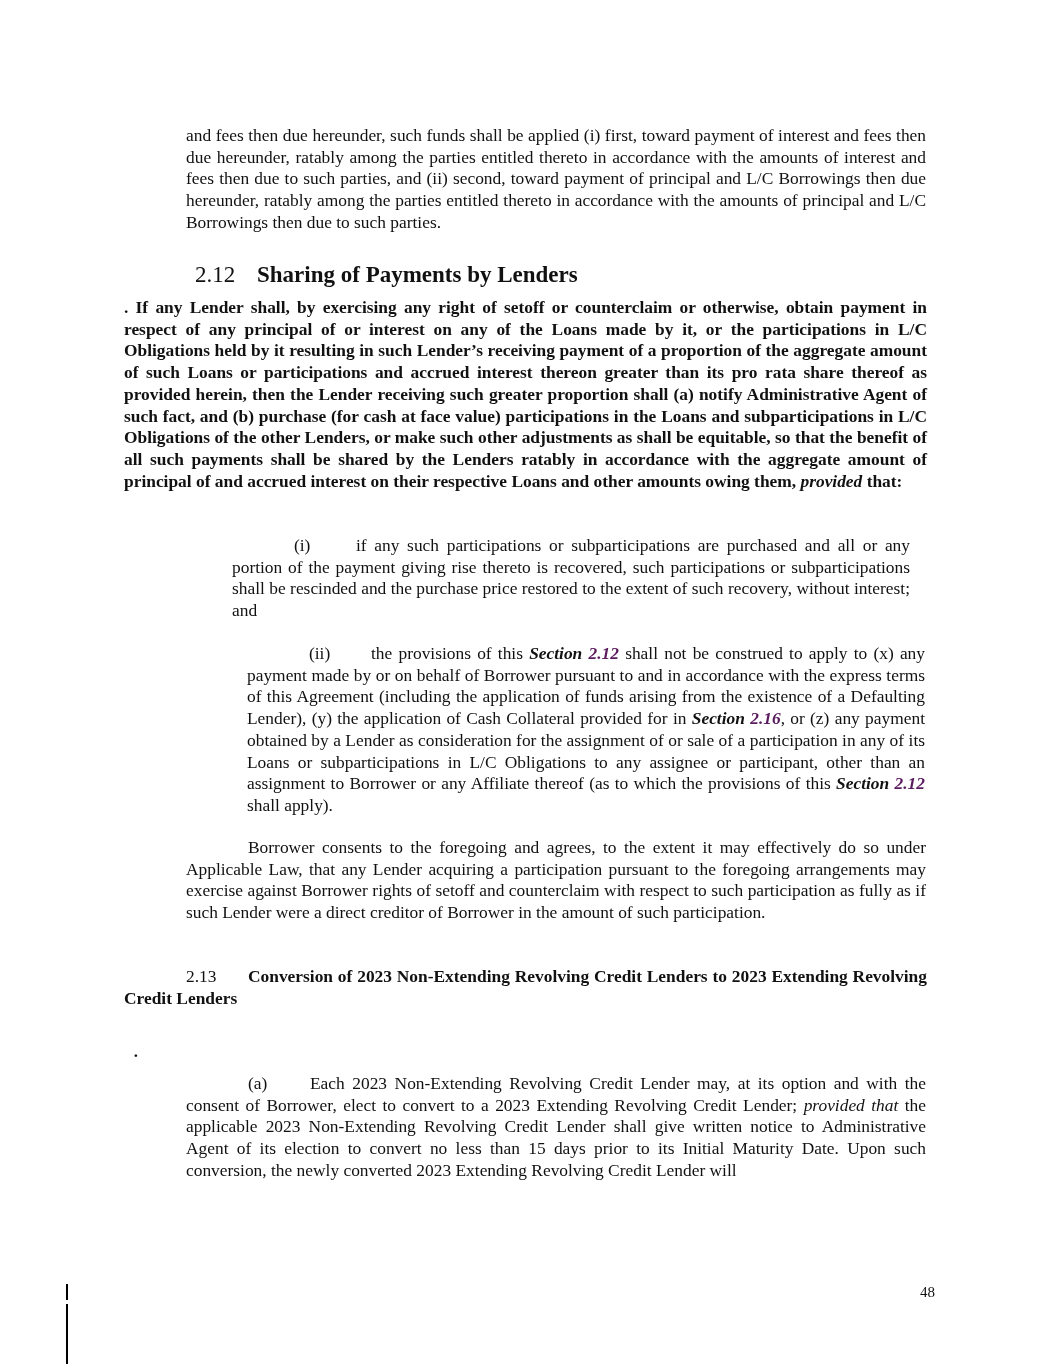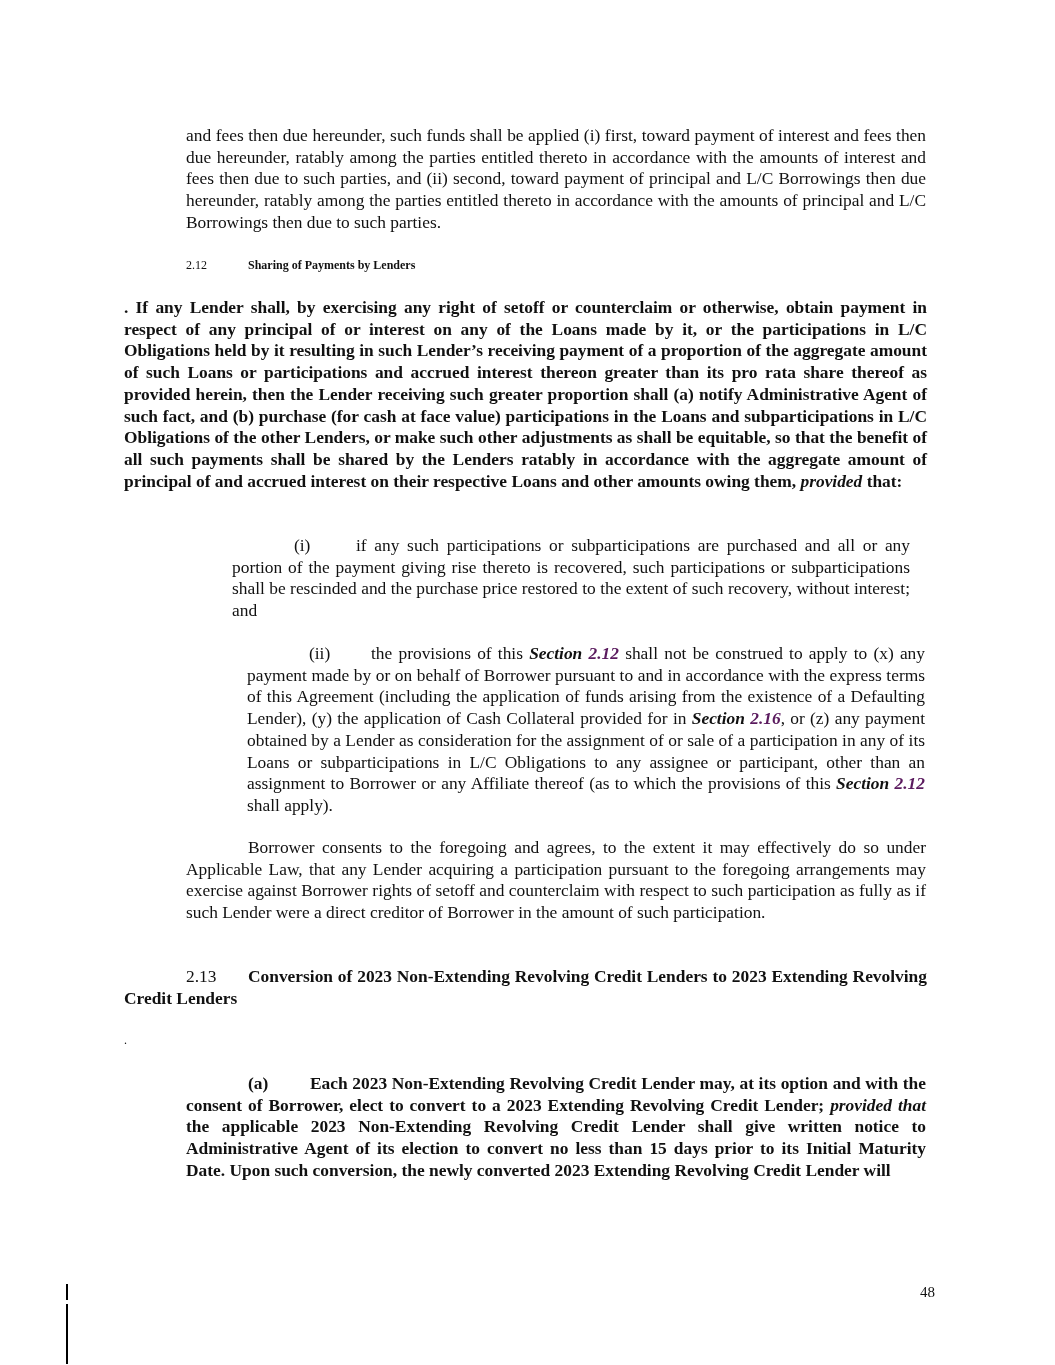--- a/index.html
+++ b/index.html
@@ -3,21 +3,21 @@
 <meta charset="utf-8">
 <style>
   html, body { margin: 0; padding: 0; background: #ffffff; }
   body { width: 1055px; height: 1365px; position: relative; overflow: hidden;
          font-family: "Liberation Serif", serif; font-size: 17.4px; color: #111; }
   .p { position: absolute; line-height: 21.7px; text-align: justify; margin: 0; }
   .p.lastline { text-align-last: left; }
   .ind-tab { display: inline-block; }
   .sec-ref { font-weight: bold; font-style: italic; }
   .sec-num { color: #5a1a5e; font-weight: bold; font-style: italic; }
-  .heading { position: absolute; font-size: 12px; line-height: 21.7px; margin: 0; }
+  .heading { position: absolute; font-size: 23px; line-height: 21.7px; margin: 9px; }
   .bold { font-weight: bold; }
   .footer-bar { position: absolute; left: 66px; width: 2px; background: #000; }
   .footer-code { position: absolute; left: 123px; font-size: 11.5px; line-height: 14.6px; }
   .del { color: #e0201b; text-decoration: line-through; }
   .ins { color: #1a1ad0; text-decoration: underline; }
   .pagenum { position: absolute; left: 920px; top: 1284px; font-size: 15px; }
 </style>
 </head>
 <body>
 
@@ -40,21 +40,21 @@
 </p>
 
 <p class="p lastline" style="left:186px; top:837px; width:740px; text-indent:62px;">Borrower consents to the foregoing and agrees, to the extent it may effectively do so under Applicable Law, that any Lender acquiring a participation pursuant to the foregoing arrangements may exercise against Borrower rights of setoff and counterclaim with respect to such participation as fully as if such Lender were a direct creditor of Borrower in the amount of such participation.</p>
 
 <p class="p lastline" style="left:124px; top:966px; width:803px; text-indent:62px;">
   <span class="ind-tab" style="width:62px; text-indent:0;">2.13</span><span class="bold">Conversion of 2023 Non-Extending Revolving Credit Lenders to 2023 Extending Revolving Credit Lenders</span>
 </p>
 
 <div class="heading" style="left:124px; top:1030px;">.</div>
 
-<p class="p lastline" style="left:186px; top:1073px; width:740px; text-indent:62px;font-weight:bold;">
+<p class="p lastline" style="left:186px; top:1073px; width:740px; text-indent:62px;">
   <span class="ind-tab" style="width:62px; text-indent:0;">(a)</span><span>Each 2023 Non-Extending Revolving Credit Lender may, at its option and with the consent of Borrower, elect to convert to a 2023 Extending Revolving Credit Lender; </span><i>provided that</i><span> the applicable 2023 Non-Extending Revolving Credit Lender shall give written notice to Administrative Agent of its election to convert no less than 15 days prior to its Initial Maturity Date. Upon such conversion, the newly converted 2023 Extending Revolving Credit Lender will</span>
 </p>
 
 <div class="footer-bar" style="top:1284px; height:16px;"></div>
 <div class="footer-bar" style="top:1304px; height:60px;"></div>
 
 <div class="footer-code" style="top:1363px;">
   <div class="del">4866-99</div>
   <div class="del">02-3852</div>
   <div><span class="del">v.15</span><span class="ins">48</span></div>

